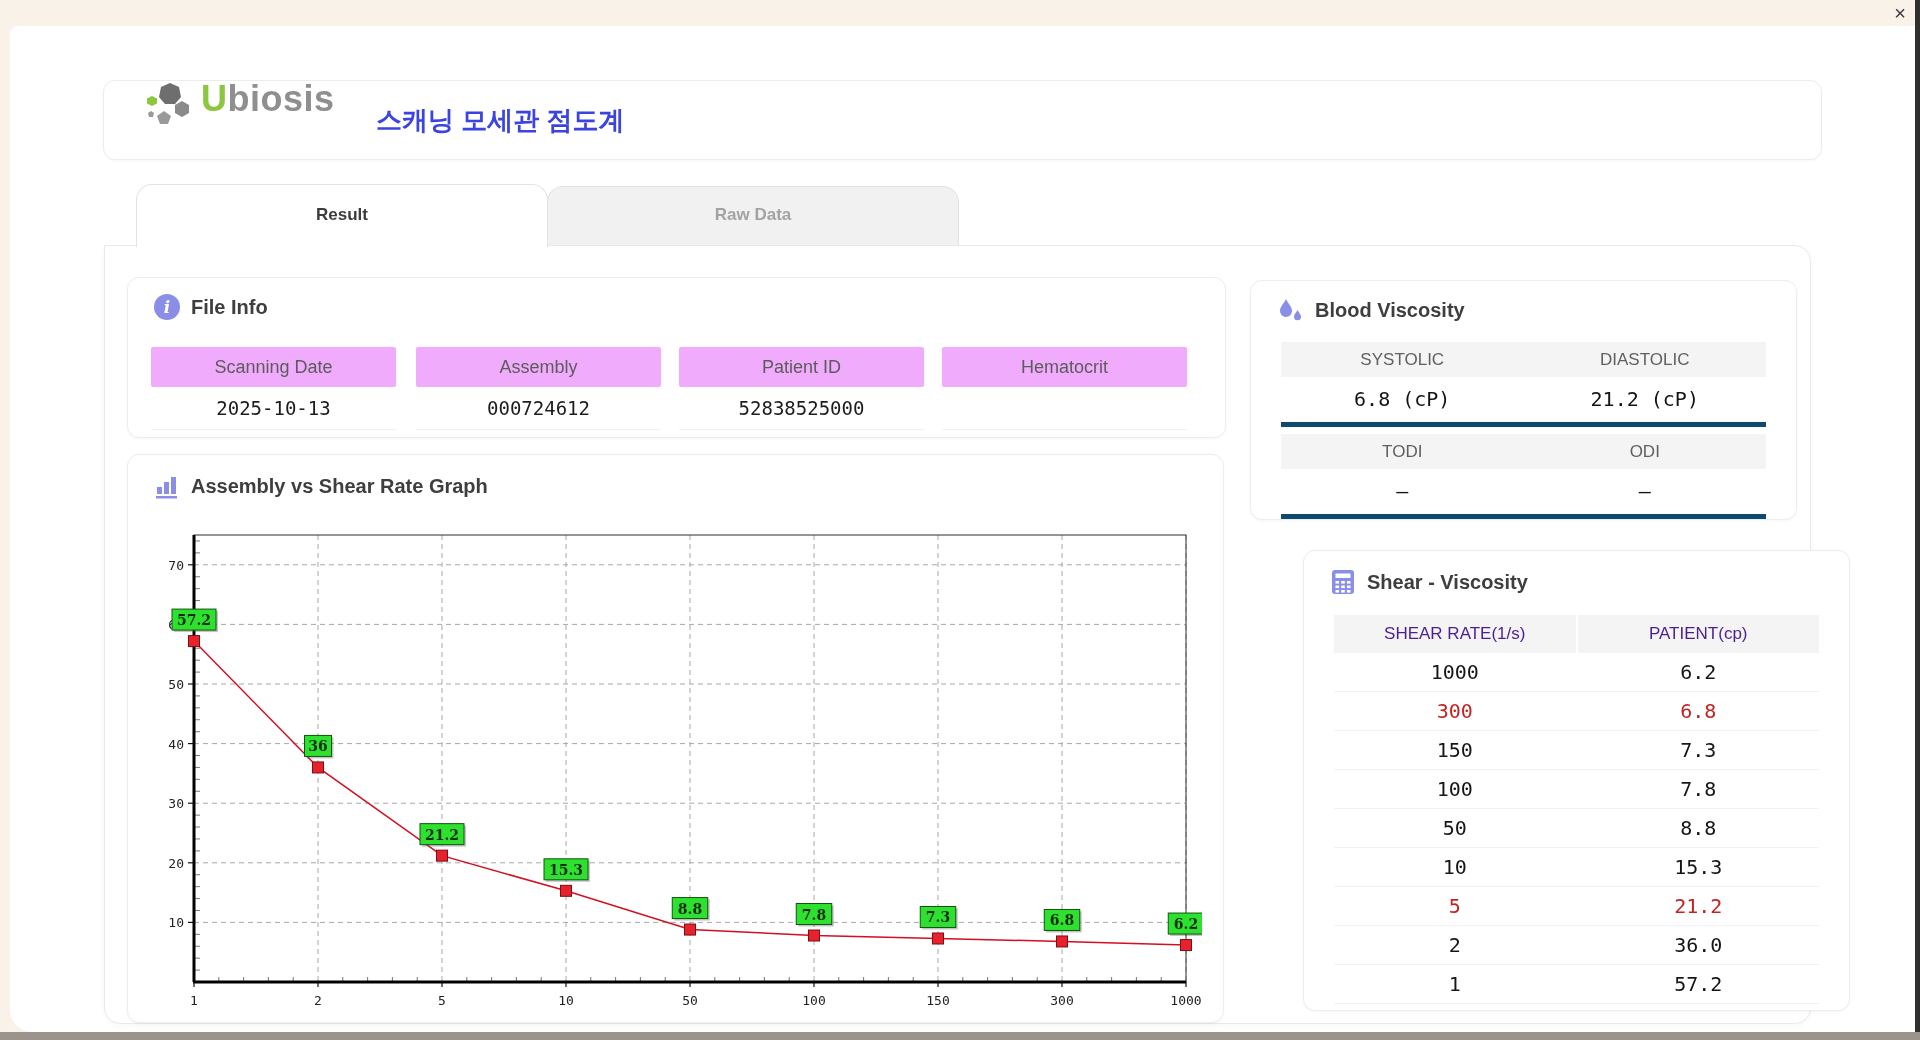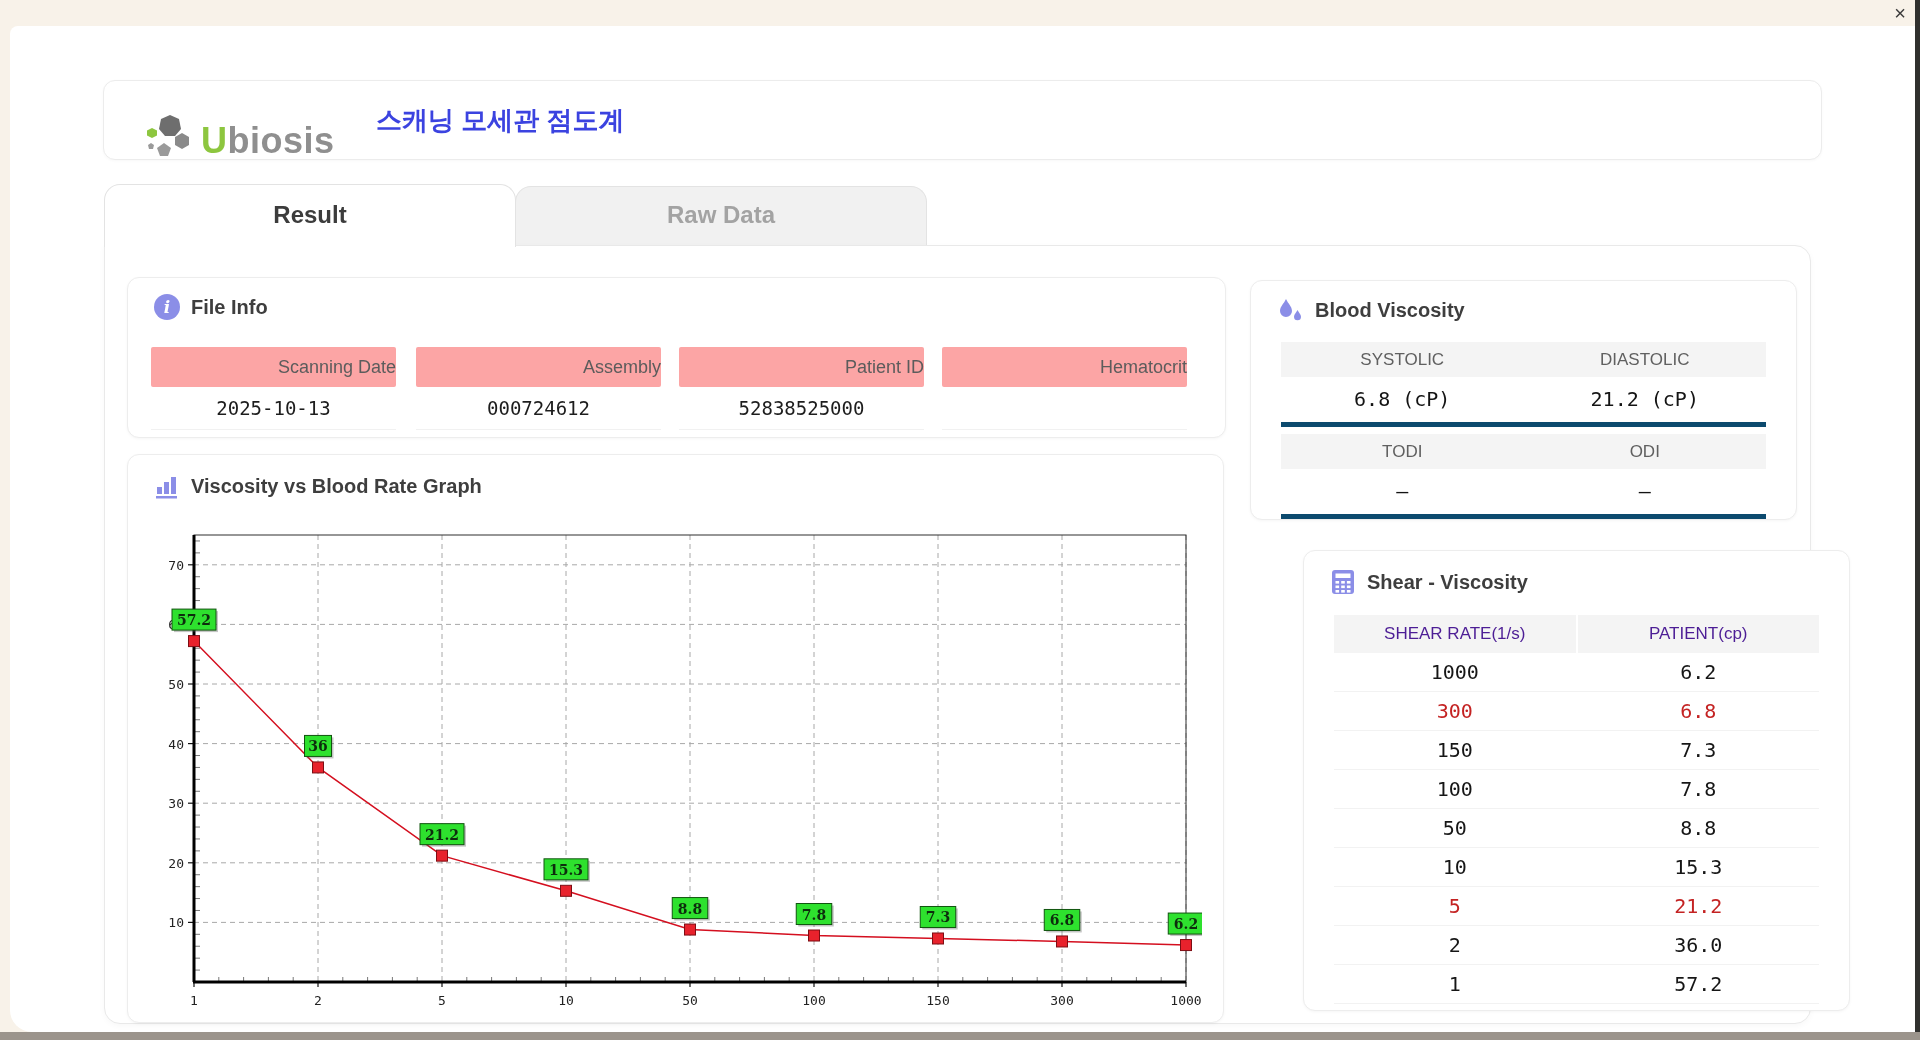--- a/index.html
+++ b/index.html
@@ -3,39 +3,39 @@
 <meta charset="utf-8">
 <style>
   html,body{margin:0;padding:0;overflow:hidden;}
   .stage{position:relative;width:1920px;height:1040px;background:#f8f2e9;font-family:"Liberation Sans",sans-serif;}
   .right-edge{position:absolute;right:0;top:0;width:5px;height:100%;background:#30302e;}
   .bottom-bar{position:absolute;left:0;bottom:0;width:100%;height:8px;background:#9b948c;}
   .close-btn{position:absolute;top:1px;right:14px;font-size:20px;color:#3a3a3a;cursor:default;line-height:24px;}
   .window{position:absolute;left:10px;top:26px;width:1905px;height:1006px;background:#fff;border-radius:8px 0 0 22px;}
 
   .header-card{position:absolute;left:93px;top:54px;width:1717px;height:78px;border:1px solid #ececec;border-radius:12px;background:#fff;box-shadow:0 1px 3px rgba(0,0,0,.03);}
-  .brand{position:absolute;left:40px;top:0;height:100%;display:flex;align-items:flex-end;gap:9px;}
+  .brand{position:absolute;left:40px;top:0;height:100%;display:flex;align-items:flex-start;gap:9px;}
   .logo-text{font-size:36px;font-weight:bold;letter-spacing:.5px;line-height:1;}
   .logo-u{color:#8dc63f;}
   .logo-rest{color:#8f8f8f;}
   .app-title{position:absolute;left:272px;top:50%;transform:translateY(-50%);font-size:26px;font-weight:bold;color:#3b43e0;}
 
-  .tab{position:absolute;text-align:center;font-weight:bold;font-size:24px;border:1px solid #e3e3e3;border-bottom:none;border-radius:16px 16px 0 0;}
+  .tab{position:absolute;text-align:center;font-weight:bold;font-size:17px;border:1px solid #e3e3e3;border-bottom:none;border-radius:16px 16px 0 0;margin-left:32px;}
   .tab-result{left:94px;top:158px;width:410px;height:62px;line-height:60px;background:#fff;color:#3c3c3c;z-index:3;}
   .tab-raw{left:505px;top:160px;width:410px;height:58px;line-height:56px;background:#f1f1f1;color:#a3a3a3;z-index:1;}
 
   .main-panel{position:absolute;left:94px;top:219px;width:1705px;height:777px;background:#fff;border:1px solid #e9e9e9;border-radius:0 16px 16px 16px;z-index:2;box-shadow:0 2px 6px rgba(0,0,0,.03);}
 
   .card{position:absolute;background:#fff;border:1px solid #ededed;border-radius:12px;box-shadow:0 1px 3px rgba(0,0,0,.04);}
   .card-title{position:absolute;display:flex;align-items:center;gap:11px;font-weight:bold;font-size:20px;color:#3e3e3e;}
   .icon-circle{width:26px;height:26px;border-radius:50%;background:#8b8ee7;color:#fff;text-align:center;line-height:26px;font-family:"DejaVu Serif",serif;font-style:italic;font-weight:bold;font-size:17px;flex:0 0 26px;}
 
   .file-card{left:22px;top:31px;width:1097px;height:159px;}
   .fi-col{position:absolute;top:69px;width:245px;}
-  .fi-head{height:40px;line-height:40px;background:#fca5a5;color:#5c5c5c;font-size:18px;text-align:right;border-radius:2px;}
+  .fi-head{height:40px;line-height:40px;background:#f0abfc;color:#5c5c5c;font-size:18px;text-align:center;border-radius:2px;}
   .fi-val{height:42px;line-height:42px;text-align:center;font-family:"DejaVu Sans Mono",monospace;font-size:19px;color:#1d1d1d;border-bottom:1px solid #f1f1f1;}
 
   .graph-card{left:22px;top:208px;width:1095px;height:567px;}
   .chart-box{position:absolute;left:34px;top:72px;width:1040px;height:482px;}
 
   .bv-card{left:1145px;top:34px;width:545px;height:238px;}
   .bv-table{position:absolute;left:30px;top:61px;width:485px;}
   .bv-row{display:flex;gap:0;}
   .bv-h{flex:1;height:35px;line-height:35px;background:#f4f4f4;text-align:center;font-size:17px;color:#606060;}
   .bv-v{flex:1;height:45px;line-height:45px;text-align:center;font-family:"DejaVu Sans Mono",monospace;font-size:20px;color:#141414;border-bottom:5px solid #0c4a6e;}
@@ -102,21 +102,21 @@
       </div>
 
       <div class="card graph-card">
         <div class="card-title" style="left:26px;top:18px;">
           <svg width="26" height="26" viewBox="0 0 26 26">
             <rect x="3" y="14" width="5" height="7" fill="#8b8ee7"></rect>
             <rect x="10" y="9" width="5" height="12" fill="#8b8ee7"></rect>
             <rect x="17" y="4" width="5" height="17" fill="#8b8ee7"></rect>
             <rect x="2" y="23" width="21" height="2.5" fill="#8b8ee7"></rect>
           </svg>
-          <span>Viscosity vs Blood Rate Graph</span>
+          <span>Assembly vs Shear Rate Graph</span>
         </div>
         <div class="chart-box">
           <svg id="chart-svg" width="1040" height="482">
               <rect x="32" y="8" width="992" height="447" fill="#ffffff"></rect>
               <line x1="32" y1="395.4" x2="1024" y2="395.4" stroke="#a8a8a8" stroke-width="1" stroke-dasharray="5,4"></line>
               <line x1="32" y1="335.8" x2="1024" y2="335.8" stroke="#a8a8a8" stroke-width="1" stroke-dasharray="5,4"></line>
               <line x1="32" y1="276.2" x2="1024" y2="276.2" stroke="#a8a8a8" stroke-width="1" stroke-dasharray="5,4"></line>
               <line x1="32" y1="216.6" x2="1024" y2="216.6" stroke="#a8a8a8" stroke-width="1" stroke-dasharray="5,4"></line>
               <line x1="32" y1="157" x2="1024" y2="157" stroke="#a8a8a8" stroke-width="1" stroke-dasharray="5,4"></line>
               <line x1="32" y1="97.39999999999998" x2="1024" y2="97.39999999999998" stroke="#a8a8a8" stroke-width="1" stroke-dasharray="5,4"></line>

